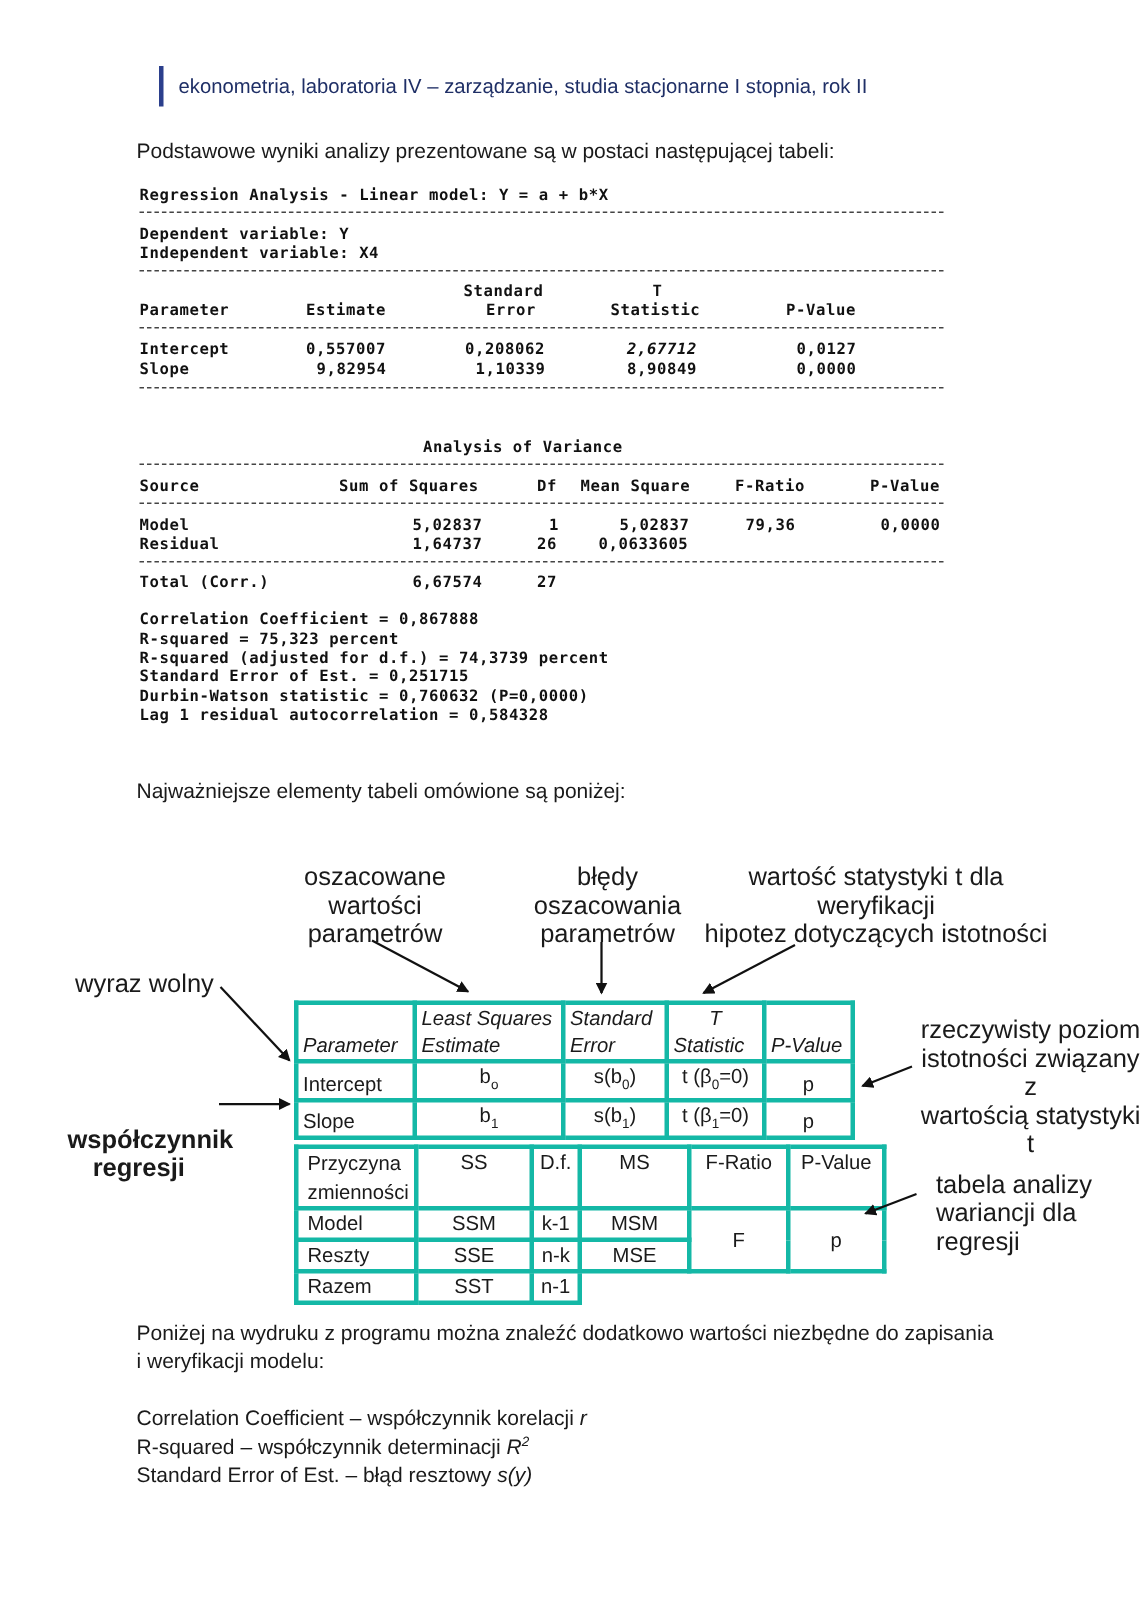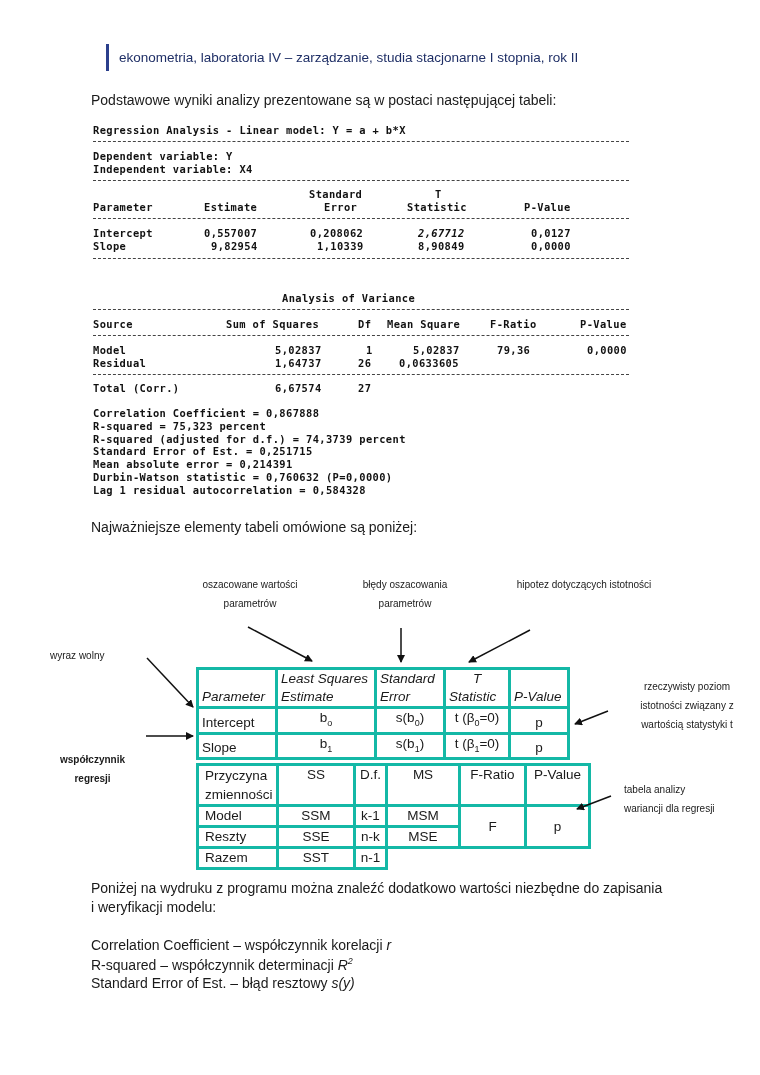--- a/index.html
+++ b/index.html
@@ -5,21 +5,21 @@
   html, body { margin: 0; padding: 0; background: #ffffff; }
   body { width: 760px; height: 1075px; position: relative; overflow: hidden;
          font-family: "Liberation Sans", sans-serif; color: #1a1a1a; }
   .abs { position: absolute; }
   .hdr-bar { left: 106px; top: 44px; width: 3px; height: 27px; background: #2b3f8c; }
   .hdr-text { left: 119px; top: 50px; font-size: 13.5px; color: #1f2f66; white-space: nowrap; }
   .para { font-size: 14px; color: #1a1a1a; white-space: nowrap; }
   .mono { font-family: "DejaVu Sans Mono", monospace; font-size: 10.4px; font-weight: bold;
           color: #111; white-space: pre; line-height: 12.8px; letter-spacing: 0.4px; }
   .dash { left: 93px; width: 536px; height: 0; border-top: 1px dashed #444; }
-  .lbl { font-size: 10px; color: #1a1a1a; text-align: center; line-height: 19px; }
+  .lbl { font-size: 17px; color: #1a1a1a; text-align: center; line-height: 19px; }
   table.t { position: absolute; border-collapse: collapse; font-size: 13.5px; color: #1a1a1a; }
   table.t td { border: 3px solid #14b8a6; padding: 0 3px; line-height: 18px; vertical-align: bottom; }
   table.t td.c { text-align: center; }
   table.t td.i { font-style: italic; }
   svg.arrows { position: absolute; left: 0; top: 0; width: 760px; height: 1075px; pointer-events: none; }
   sub { font-size: 9px; }
   sup { font-size: 9px; }
 </style>
 </head>
 <body>
@@ -93,36 +93,36 @@
     <div class="abs mono" style="left:275px; top:382px;">6,67574</div>
     <div class="abs mono" style="left:358px; top:382px;">27</div>
   </div>
 </div>
 
 <div class="abs" style="left:93px; top:407px;">
   <div class="mono">Correlation Coefficient = 0,867888</div>
   <div class="mono">R-squared = 75,323 percent</div>
   <div class="mono">R-squared (adjusted for d.f.) = 74,3739 percent</div>
   <div class="mono">Standard Error of Est. = 0,251715</div>
-  <div class="mono">Mean absolute error = 0,214391</div>
   <div class="mono">Durbin-Watson statistic = 0,760632 (P=0,0000)</div>
   <div class="mono">Lag 1 residual autocorrelation = 0,584328</div>
 </div>
 
 <div class="abs para" style="left:91px; top:519px;">Najważniejsze elementy tabeli omówione są poniżej:</div>
 
 <div class="abs lbl" style="left:170px; top:575px; width:160px;">
   <div>oszacowane wartości</div>
   <div>parametrów</div>
 </div>
 <div class="abs lbl" style="left:340px; top:575px; width:130px;">
   <div>błędy oszacowania</div>
   <div>parametrów</div>
 </div>
 <div class="abs lbl" style="left:468px; top:575px; width:232px;">
+  <div>wartość statystyki t dla weryfikacji</div>
   <div>hipotez dotyczących istotności</div>
 </div>
 <div class="abs lbl" style="left:50px; top:646px; text-align:left;">wyraz wolny</div>
 <div class="abs lbl" style="left:45px; top:750px; width:95px;font-weight:bold;">
   <div>współczynnik</div>
   <div>regresji</div>
 </div>
 <div class="abs lbl" style="left:612px; top:677px; width:150px;">
   <div>rzeczywisty poziom</div>
   <div>istotności związany z</div>

